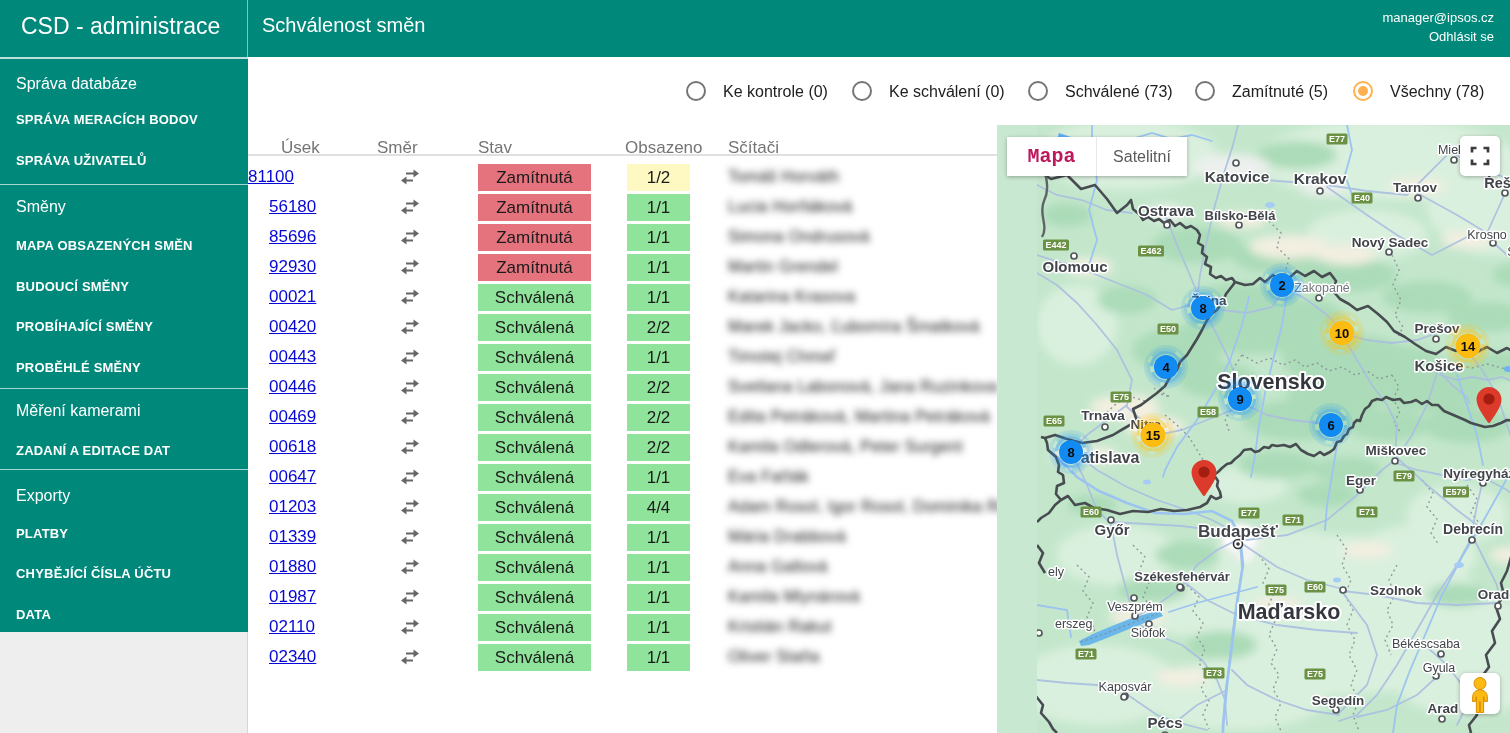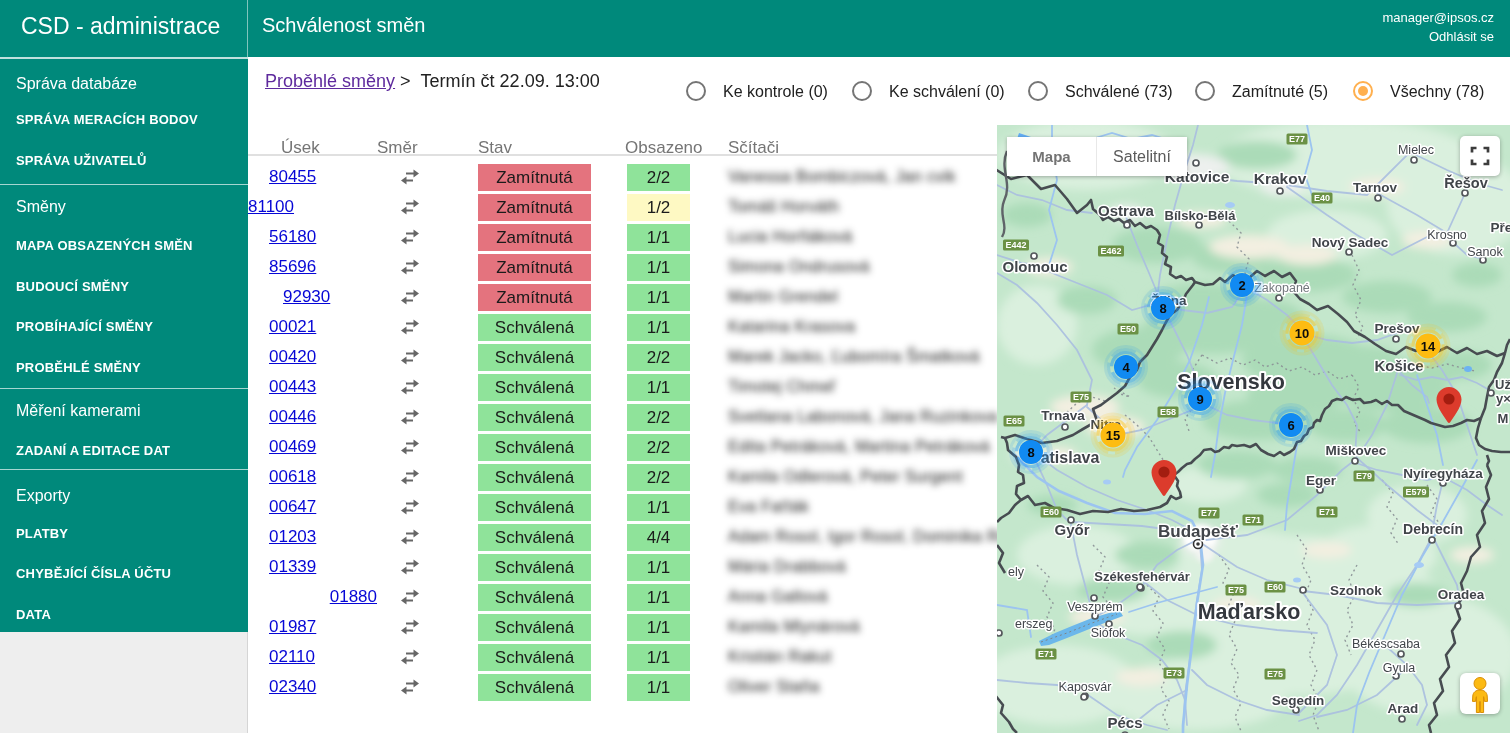--- a/index.html
+++ b/index.html
@@ -33,23 +33,23 @@
 td { height:30px; padding:0; font-size:17px; color:#212121; vertical-align:middle; }
 td a { color:#0606d6; }
 .badge { display:block; width:113px; height:27px; line-height:27px; text-align:center; font-size:17px; color:#1b1b1b; }
 .badge.occ { width:63px; margin-left:2px; }
 .b-red { background:#e4737e; }
 .b-green { background:#8fe39a; }
 .b-yellow { background:#fef9c3; }
 .names { color:#111; filter:blur(3.5px); white-space:nowrap; font-size:16px; letter-spacing:0.3px; }
 .swap { display:block; margin-left:22px; }
 
-#map { position:absolute; left:997px; top:125px; width:513px; height:608px; background:#c9e8d1; overflow:hidden; z-index:3; }
+#map { position:absolute; left:997px; top:125px; width:513px; height:608px; background:#c9e8d1; overflow:hidden; z-index:3;padding-left:40px; }
 #mapsat { position:absolute; left:10px; top:12px; width:180px; height:39px; background:#fff; box-shadow:0 1px 4px rgba(0,0,0,0.3); z-index:6; }
-#mapsat .m1 { position:absolute; left:0; top:0; width:90px; height:39px; line-height:39px; text-align:center; font-weight:700; color:#737373; border-right:1px solid #e8e8e8; font-size:15px; }
+#mapsat .m1 { position:absolute; left:0; top:0; width:90px; height:39px; line-height:39px; text-align:center; font-weight:700; color:#be185d; border-right:1px solid #e8e8e8; font-size:20px;font-family:Liberation Mono, monospace; }
 #mapsat .m2 { position:absolute; left:90px; top:0; width:90px; height:39px; line-height:39px; text-align:center; color:#5b5b5b; font-size:16px; }
 #fsbtn { position:absolute; right:10px; top:11px; width:40px; height:40px; background:#fff; border-radius:5px; box-shadow:0 1px 4px rgba(0,0,0,0.3); z-index:6; }
 #pegman { position:absolute; right:10px; bottom:19px; width:40px; height:41px; background:#fff; border-radius:6px; box-shadow:0 1px 4px rgba(0,0,0,0.3); z-index:6; }
 </style>
 </head>
 <body>
 <div id="app">
   <div id="sidebar">
     <div id="sidenav">
       <div class="nav-h" style="top:16px;">Správa databáze</div>
@@ -72,21 +72,20 @@
     </div>
   </div>
   <div id="topbar">
     <div id="logo">
         <span>CSD - administrace</span>
       </div>
     <div id="pagetitle">Schválenost směn</div>
     <div id="userbox">manager@ipsos.cz<br>Odhlásit se</div>
   </div>
   <div id="hline" style="position:absolute; left:248px; top:154px; width:1262px; height:2px; background:#e0e0e0;"></div>
-  <div id="crumb"><a href="#">Proběhlé směny</a> &gt; &nbsp;Termín čt 22.09. 13:00</div>
   <div id="radios">
     <span class="radio" style="left:0px;"></span>
       <span class="rlabel" style="left:37px;">Ke kontrole (0)</span>
     <span class="radio" style="left:166px;"></span>
       <span class="rlabel" style="left:203px;">Ke schválení (0)</span>
     <span class="radio" style="left:342px;"></span>
       <span class="rlabel" style="left:379px;">Schválené (73)</span>
     <span class="radio" style="left:509px;"></span>
       <span class="rlabel" style="left:546px;">Zamítnuté (5)</span>
     <span class="radio sel" style="left:667px;"></span>
@@ -106,237 +105,217 @@
         <th style="padding-left:33px;">Úsek</th>
             <th>Směr</th>
             <th>Stav</th>
             <th>Obsazeno</th>
             <th>Sčítači</th>
       </tr>
         </thead>
       <tbody id="tb">
           <tr style="height:5px"></tr>
           <tr>
-            <td style="padding-left:21px;"><a href="#">80455</a></td>
+            <td style=""><a href="#">81100</a></td>
             <td>
               <svg class="swap" width="22" height="16" viewBox="0 0 22 16">
                 <g stroke="#666" stroke-width="2" fill="#666">
                   <line x1="7" y1="4.5" x2="16" y2="4.5"></line>
                   <path d="M14.5 0.5 L20 4.5 L14.5 8.5 Z" stroke="none"></path>
                   <line x1="5" y1="11.5" x2="14" y2="11.5"></line>
                   <path d="M7.5 7.5 L2 11.5 L7.5 15.5 Z" stroke="none"></path>
                 </g>
               </svg>
             </td>
             <td>
               <span class="badge b-red">Zamítnutá</span>
             </td>
             <td>
+              <span class="badge occ b-yellow">1/2</span>
+            </td>
+            <td><span class="names">Tomáš Horváth</span></td>
+          </tr>
+          <tr>
+            <td style="padding-left:21px;"><a href="#">56180</a></td>
+            <td>
+              <svg class="swap" width="22" height="16" viewBox="0 0 22 16">
+                <g stroke="#666" stroke-width="2" fill="#666">
+                  <line x1="7" y1="4.5" x2="16" y2="4.5"></line>
+                  <path d="M14.5 0.5 L20 4.5 L14.5 8.5 Z" stroke="none"></path>
+                  <line x1="5" y1="11.5" x2="14" y2="11.5"></line>
+                  <path d="M7.5 7.5 L2 11.5 L7.5 15.5 Z" stroke="none"></path>
+                </g>
+              </svg>
+            </td>
+            <td>
+              <span class="badge b-red">Zamítnutá</span>
+            </td>
+            <td>
+              <span class="badge occ b-green">1/1</span>
+            </td>
+            <td><span class="names">Lucia Horňáková</span></td>
+          </tr>
+          <tr>
+            <td style="padding-left:21px;"><a href="#">85696</a></td>
+            <td>
+              <svg class="swap" width="22" height="16" viewBox="0 0 22 16">
+                <g stroke="#666" stroke-width="2" fill="#666">
+                  <line x1="7" y1="4.5" x2="16" y2="4.5"></line>
+                  <path d="M14.5 0.5 L20 4.5 L14.5 8.5 Z" stroke="none"></path>
+                  <line x1="5" y1="11.5" x2="14" y2="11.5"></line>
+                  <path d="M7.5 7.5 L2 11.5 L7.5 15.5 Z" stroke="none"></path>
+                </g>
+              </svg>
+            </td>
+            <td>
+              <span class="badge b-red">Zamítnutá</span>
+            </td>
+            <td>
+              <span class="badge occ b-green">1/1</span>
+            </td>
+            <td><span class="names">Simona Ondrusová</span></td>
+          </tr>
+          <tr>
+            <td style="padding-left:21px;"><a href="#">92930</a></td>
+            <td>
+              <svg class="swap" width="22" height="16" viewBox="0 0 22 16">
+                <g stroke="#666" stroke-width="2" fill="#666">
+                  <line x1="7" y1="4.5" x2="16" y2="4.5"></line>
+                  <path d="M14.5 0.5 L20 4.5 L14.5 8.5 Z" stroke="none"></path>
+                  <line x1="5" y1="11.5" x2="14" y2="11.5"></line>
+                  <path d="M7.5 7.5 L2 11.5 L7.5 15.5 Z" stroke="none"></path>
+                </g>
+              </svg>
+            </td>
+            <td>
+              <span class="badge b-red">Zamítnutá</span>
+            </td>
+            <td>
+              <span class="badge occ b-green">1/1</span>
+            </td>
+            <td><span class="names">Martin Grendel</span></td>
+          </tr>
+          <tr>
+            <td style="padding-left:21px;"><a href="#">00021</a></td>
+            <td>
+              <svg class="swap" width="22" height="16" viewBox="0 0 22 16">
+                <g stroke="#666" stroke-width="2" fill="#666">
+                  <line x1="7" y1="4.5" x2="16" y2="4.5"></line>
+                  <path d="M14.5 0.5 L20 4.5 L14.5 8.5 Z" stroke="none"></path>
+                  <line x1="5" y1="11.5" x2="14" y2="11.5"></line>
+                  <path d="M7.5 7.5 L2 11.5 L7.5 15.5 Z" stroke="none"></path>
+                </g>
+              </svg>
+            </td>
+            <td>
+              <span class="badge b-green">Schválená</span>
+            </td>
+            <td>
+              <span class="badge occ b-green">1/1</span>
+            </td>
+            <td><span class="names">Katarina Krasova</span></td>
+          </tr>
+          <tr>
+            <td style="padding-left:21px;"><a href="#">00420</a></td>
+            <td>
+              <svg class="swap" width="22" height="16" viewBox="0 0 22 16">
+                <g stroke="#666" stroke-width="2" fill="#666">
+                  <line x1="7" y1="4.5" x2="16" y2="4.5"></line>
+                  <path d="M14.5 0.5 L20 4.5 L14.5 8.5 Z" stroke="none"></path>
+                  <line x1="5" y1="11.5" x2="14" y2="11.5"></line>
+                  <path d="M7.5 7.5 L2 11.5 L7.5 15.5 Z" stroke="none"></path>
+                </g>
+              </svg>
+            </td>
+            <td>
+              <span class="badge b-green">Schválená</span>
+            </td>
+            <td>
               <span class="badge occ b-green">2/2</span>
             </td>
-            <td><span class="names">Vanessa Bombiczová, Jan cvik</span></td>
-          </tr>
-          <tr>
-            <td style=""><a href="#">81100</a></td>
-            <td>
-              <svg class="swap" width="22" height="16" viewBox="0 0 22 16">
-                <g stroke="#666" stroke-width="2" fill="#666">
-                  <line x1="7" y1="4.5" x2="16" y2="4.5"></line>
-                  <path d="M14.5 0.5 L20 4.5 L14.5 8.5 Z" stroke="none"></path>
-                  <line x1="5" y1="11.5" x2="14" y2="11.5"></line>
-                  <path d="M7.5 7.5 L2 11.5 L7.5 15.5 Z" stroke="none"></path>
-                </g>
-              </svg>
-            </td>
-            <td>
-              <span class="badge b-red">Zamítnutá</span>
-            </td>
-            <td>
-              <span class="badge occ b-yellow">1/2</span>
-            </td>
-            <td><span class="names">Tomáš Horváth</span></td>
-          </tr>
-          <tr>
-            <td style="padding-left:21px;"><a href="#">56180</a></td>
-            <td>
-              <svg class="swap" width="22" height="16" viewBox="0 0 22 16">
-                <g stroke="#666" stroke-width="2" fill="#666">
-                  <line x1="7" y1="4.5" x2="16" y2="4.5"></line>
-                  <path d="M14.5 0.5 L20 4.5 L14.5 8.5 Z" stroke="none"></path>
-                  <line x1="5" y1="11.5" x2="14" y2="11.5"></line>
-                  <path d="M7.5 7.5 L2 11.5 L7.5 15.5 Z" stroke="none"></path>
-                </g>
-              </svg>
-            </td>
-            <td>
-              <span class="badge b-red">Zamítnutá</span>
-            </td>
-            <td>
-              <span class="badge occ b-green">1/1</span>
-            </td>
-            <td><span class="names">Lucia Horňáková</span></td>
-          </tr>
-          <tr>
-            <td style="padding-left:21px;"><a href="#">85696</a></td>
-            <td>
-              <svg class="swap" width="22" height="16" viewBox="0 0 22 16">
-                <g stroke="#666" stroke-width="2" fill="#666">
-                  <line x1="7" y1="4.5" x2="16" y2="4.5"></line>
-                  <path d="M14.5 0.5 L20 4.5 L14.5 8.5 Z" stroke="none"></path>
-                  <line x1="5" y1="11.5" x2="14" y2="11.5"></line>
-                  <path d="M7.5 7.5 L2 11.5 L7.5 15.5 Z" stroke="none"></path>
-                </g>
-              </svg>
-            </td>
-            <td>
-              <span class="badge b-red">Zamítnutá</span>
-            </td>
-            <td>
-              <span class="badge occ b-green">1/1</span>
-            </td>
-            <td><span class="names">Simona Ondrusová</span></td>
-          </tr>
-          <tr>
-            <td style="padding-left:35px;"><a href="#">92930</a></td>
-            <td>
-              <svg class="swap" width="22" height="16" viewBox="0 0 22 16">
-                <g stroke="#666" stroke-width="2" fill="#666">
-                  <line x1="7" y1="4.5" x2="16" y2="4.5"></line>
-                  <path d="M14.5 0.5 L20 4.5 L14.5 8.5 Z" stroke="none"></path>
-                  <line x1="5" y1="11.5" x2="14" y2="11.5"></line>
-                  <path d="M7.5 7.5 L2 11.5 L7.5 15.5 Z" stroke="none"></path>
-                </g>
-              </svg>
-            </td>
-            <td>
-              <span class="badge b-red">Zamítnutá</span>
-            </td>
-            <td>
-              <span class="badge occ b-green">1/1</span>
-            </td>
-            <td><span class="names">Martin Grendel</span></td>
-          </tr>
-          <tr>
-            <td style="padding-left:21px;"><a href="#">00021</a></td>
-            <td>
-              <svg class="swap" width="22" height="16" viewBox="0 0 22 16">
-                <g stroke="#666" stroke-width="2" fill="#666">
-                  <line x1="7" y1="4.5" x2="16" y2="4.5"></line>
-                  <path d="M14.5 0.5 L20 4.5 L14.5 8.5 Z" stroke="none"></path>
-                  <line x1="5" y1="11.5" x2="14" y2="11.5"></line>
-                  <path d="M7.5 7.5 L2 11.5 L7.5 15.5 Z" stroke="none"></path>
-                </g>
-              </svg>
-            </td>
-            <td>
-              <span class="badge b-green">Schválená</span>
-            </td>
-            <td>
-              <span class="badge occ b-green">1/1</span>
-            </td>
-            <td><span class="names">Katarina Krasova</span></td>
-          </tr>
-          <tr>
-            <td style="padding-left:21px;"><a href="#">00420</a></td>
+            <td><span class="names">Marek Jacko, Ľubomíra Šmatková</span></td>
+          </tr>
+          <tr>
+            <td style="padding-left:21px;"><a href="#">00443</a></td>
+            <td>
+              <svg class="swap" width="22" height="16" viewBox="0 0 22 16">
+                <g stroke="#666" stroke-width="2" fill="#666">
+                  <line x1="7" y1="4.5" x2="16" y2="4.5"></line>
+                  <path d="M14.5 0.5 L20 4.5 L14.5 8.5 Z" stroke="none"></path>
+                  <line x1="5" y1="11.5" x2="14" y2="11.5"></line>
+                  <path d="M7.5 7.5 L2 11.5 L7.5 15.5 Z" stroke="none"></path>
+                </g>
+              </svg>
+            </td>
+            <td>
+              <span class="badge b-green">Schválená</span>
+            </td>
+            <td>
+              <span class="badge occ b-green">1/1</span>
+            </td>
+            <td><span class="names">Timotej Chmeľ</span></td>
+          </tr>
+          <tr>
+            <td style="padding-left:21px;"><a href="#">00446</a></td>
             <td>
               <svg class="swap" width="22" height="16" viewBox="0 0 22 16">
                 <g stroke="#666" stroke-width="2" fill="#666">
                   <line x1="7" y1="4.5" x2="16" y2="4.5"></line>
                   <path d="M14.5 0.5 L20 4.5 L14.5 8.5 Z" stroke="none"></path>
                   <line x1="5" y1="11.5" x2="14" y2="11.5"></line>
                   <path d="M7.5 7.5 L2 11.5 L7.5 15.5 Z" stroke="none"></path>
                 </g>
               </svg>
             </td>
             <td>
               <span class="badge b-green">Schválená</span>
             </td>
             <td>
               <span class="badge occ b-green">2/2</span>
             </td>
-            <td><span class="names">Marek Jacko, Ľubomíra Šmatková</span></td>
-          </tr>
-          <tr>
-            <td style="padding-left:21px;"><a href="#">00443</a></td>
-            <td>
-              <svg class="swap" width="22" height="16" viewBox="0 0 22 16">
-                <g stroke="#666" stroke-width="2" fill="#666">
-                  <line x1="7" y1="4.5" x2="16" y2="4.5"></line>
-                  <path d="M14.5 0.5 L20 4.5 L14.5 8.5 Z" stroke="none"></path>
-                  <line x1="5" y1="11.5" x2="14" y2="11.5"></line>
-                  <path d="M7.5 7.5 L2 11.5 L7.5 15.5 Z" stroke="none"></path>
-                </g>
-              </svg>
-            </td>
-            <td>
-              <span class="badge b-green">Schválená</span>
-            </td>
-            <td>
-              <span class="badge occ b-green">1/1</span>
-            </td>
-            <td><span class="names">Timotej Chmeľ</span></td>
-          </tr>
-          <tr>
-            <td style="padding-left:21px;"><a href="#">00446</a></td>
+            <td><span class="names">Svetlana Labonová, Jana Ruzinkova</span></td>
+          </tr>
+          <tr>
+            <td style="padding-left:21px;"><a href="#">00469</a></td>
             <td>
               <svg class="swap" width="22" height="16" viewBox="0 0 22 16">
                 <g stroke="#666" stroke-width="2" fill="#666">
                   <line x1="7" y1="4.5" x2="16" y2="4.5"></line>
                   <path d="M14.5 0.5 L20 4.5 L14.5 8.5 Z" stroke="none"></path>
                   <line x1="5" y1="11.5" x2="14" y2="11.5"></line>
                   <path d="M7.5 7.5 L2 11.5 L7.5 15.5 Z" stroke="none"></path>
                 </g>
               </svg>
             </td>
             <td>
               <span class="badge b-green">Schválená</span>
             </td>
             <td>
               <span class="badge occ b-green">2/2</span>
             </td>
-            <td><span class="names">Svetlana Labonová, Jana Ruzinkova</span></td>
-          </tr>
-          <tr>
-            <td style="padding-left:21px;"><a href="#">00469</a></td>
+            <td><span class="names">Edita Petráková, Martina Petráková</span></td>
+          </tr>
+          <tr>
+            <td style="padding-left:21px;"><a href="#">00618</a></td>
             <td>
               <svg class="swap" width="22" height="16" viewBox="0 0 22 16">
                 <g stroke="#666" stroke-width="2" fill="#666">
                   <line x1="7" y1="4.5" x2="16" y2="4.5"></line>
                   <path d="M14.5 0.5 L20 4.5 L14.5 8.5 Z" stroke="none"></path>
                   <line x1="5" y1="11.5" x2="14" y2="11.5"></line>
                   <path d="M7.5 7.5 L2 11.5 L7.5 15.5 Z" stroke="none"></path>
                 </g>
               </svg>
             </td>
             <td>
               <span class="badge b-green">Schválená</span>
             </td>
             <td>
               <span class="badge occ b-green">2/2</span>
             </td>
-            <td><span class="names">Edita Petráková, Martina Petráková</span></td>
-          </tr>
-          <tr>
-            <td style="padding-left:21px;"><a href="#">00618</a></td>
-            <td>
-              <svg class="swap" width="22" height="16" viewBox="0 0 22 16">
-                <g stroke="#666" stroke-width="2" fill="#666">
-                  <line x1="7" y1="4.5" x2="16" y2="4.5"></line>
-                  <path d="M14.5 0.5 L20 4.5 L14.5 8.5 Z" stroke="none"></path>
-                  <line x1="5" y1="11.5" x2="14" y2="11.5"></line>
-                  <path d="M7.5 7.5 L2 11.5 L7.5 15.5 Z" stroke="none"></path>
-                </g>
-              </svg>
-            </td>
-            <td>
-              <span class="badge b-green">Schválená</span>
-            </td>
-            <td>
-              <span class="badge occ b-green">2/2</span>
-            </td>
             <td><span class="names">Kamila Odlerová, Peter Surgent</span></td>
           </tr>
           <tr>
             <td style="padding-left:21px;"><a href="#">00647</a></td>
             <td>
               <svg class="swap" width="22" height="16" viewBox="0 0 22 16">
                 <g stroke="#666" stroke-width="2" fill="#666">
                   <line x1="7" y1="4.5" x2="16" y2="4.5"></line>
                   <path d="M14.5 0.5 L20 4.5 L14.5 8.5 Z" stroke="none"></path>
                   <line x1="5" y1="11.5" x2="14" y2="11.5"></line>
@@ -386,21 +365,21 @@
             </td>
             <td>
               <span class="badge b-green">Schválená</span>
             </td>
             <td>
               <span class="badge occ b-green">1/1</span>
             </td>
             <td><span class="names">Mária Drabbová</span></td>
           </tr>
           <tr>
-            <td style="text-align:right;"><a href="#">01880</a></td>
+            <td style="padding-left:21px;"><a href="#">01880</a></td>
             <td>
               <svg class="swap" width="22" height="16" viewBox="0 0 22 16">
                 <g stroke="#666" stroke-width="2" fill="#666">
                   <line x1="7" y1="4.5" x2="16" y2="4.5"></line>
                   <path d="M14.5 0.5 L20 4.5 L14.5 8.5 Z" stroke="none"></path>
                   <line x1="5" y1="11.5" x2="14" y2="11.5"></line>
                   <path d="M7.5 7.5 L2 11.5 L7.5 15.5 Z" stroke="none"></path>
                 </g>
               </svg>
             </td>

